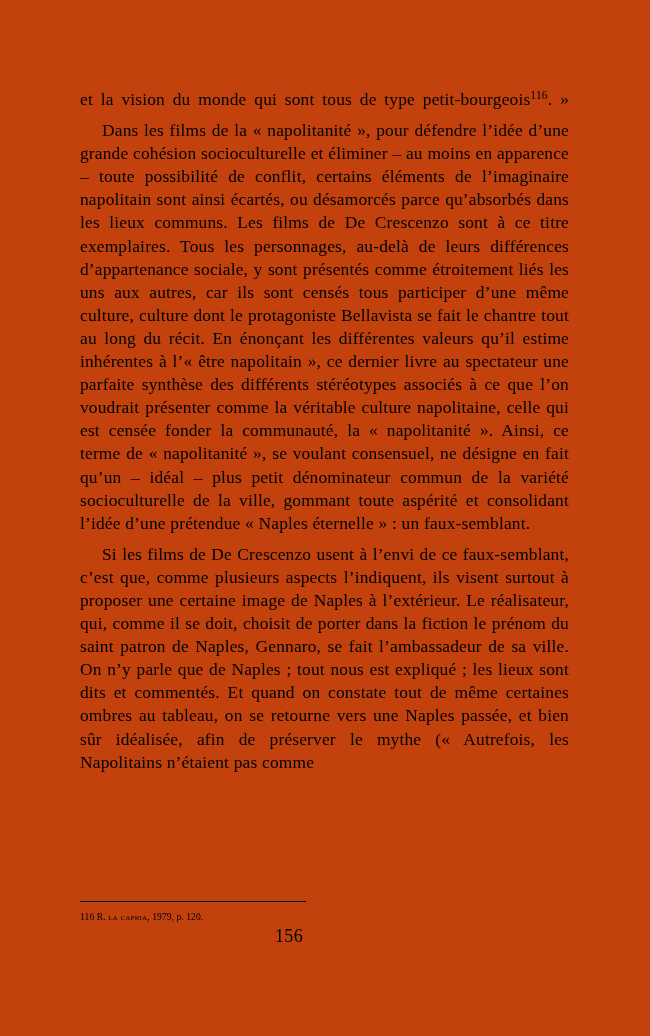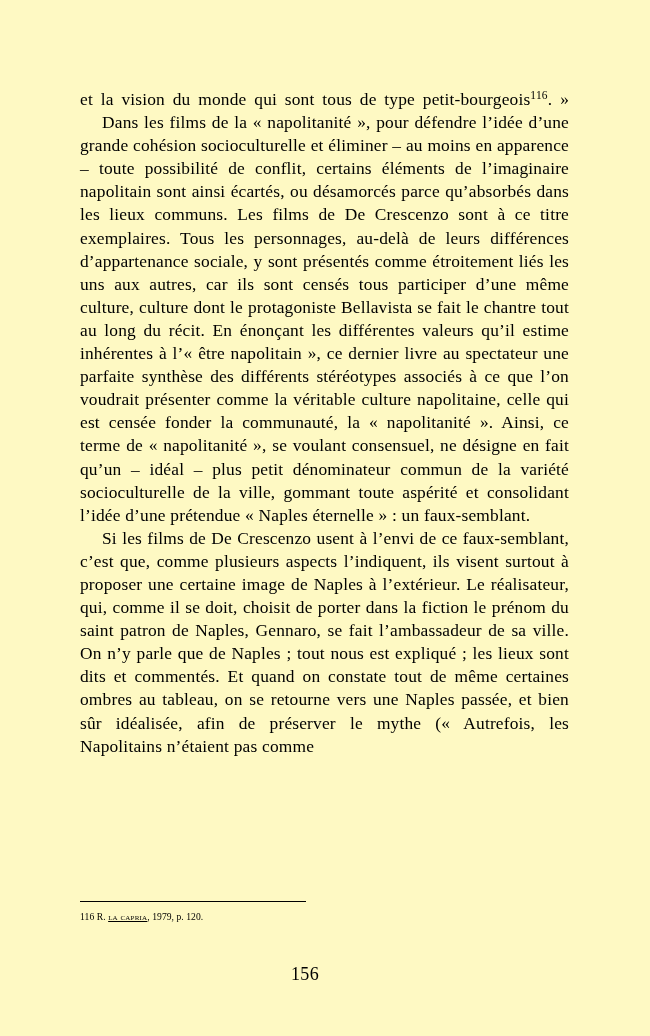--- a/index.html
+++ b/index.html
@@ -16,21 +16,21 @@
     font-family: "Liberation Serif", "DejaVu Serif", serif;
     color: #000000;
   }
 
   
   .page {
     position: absolute;
     left: 0; top: 0;
     width: 650px;
     height: 1036px;
-    background: #fef9c3;
+    background: #c2410c;
   }
 
   
   .textblock {
     position: absolute;
     left: 80px;
     top: 88px;
     width: 489px;
   }
 
@@ -39,21 +39,21 @@
     text-align: justify;
     text-justify: inter-word;
     font-size: 17.4px;
     line-height: 23.1px;
     letter-spacing: 0.01em;
     word-spacing: 0.005em;
     hyphens: none;
     -webkit-hyphens: none;
   }
   .para + .para {
-    margin-top: 0;
+    margin-top: 8px;
   }
   .para.indent {
     text-indent: 22px;
   }
   
   .para.full-justify {
     text-align-last: justify;
   }
 
   sup.fnref {
@@ -84,34 +84,32 @@
     letter-spacing: 0.005em;
     white-space: nowrap;
   }
   .footnote .fn-num {
     letter-spacing: 0.01em;
   }
   .smallcaps {
     font-variant: small-caps;
     text-transform: lowercase;
     letter-spacing: 0.02em;
-    text-decoration: underline;
   }
 
   
   .folio {
     position: absolute;
     left: 0;
-    top: 963px;
+    top: 925px;
     width: 578px;
     text-align: center;
     font-size: 18px;
     line-height: 22px;
     letter-spacing: 0.02em;
-    padding-left: 16px;
   }
 </style>
 </head>
 <body>
 
 <div class="page">
 
   <div class="textblock">
 
     <p class="para full-justify"><span>et la vision du monde qui sont tous de type petit-bourgeois</span><sup class="fnref">116</sup><span>. »</span></p>

